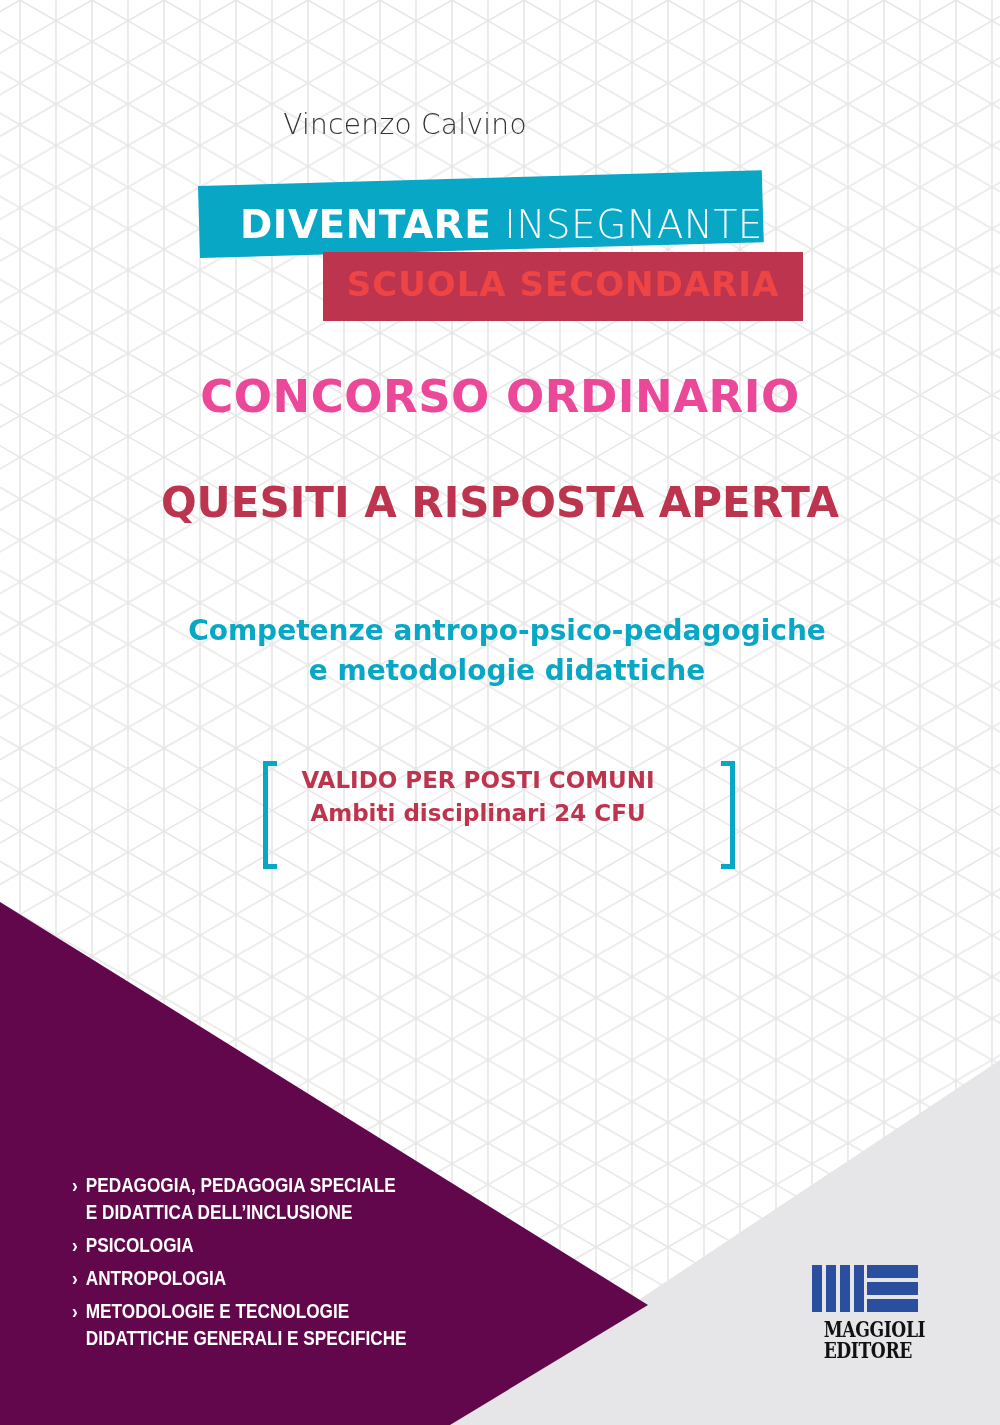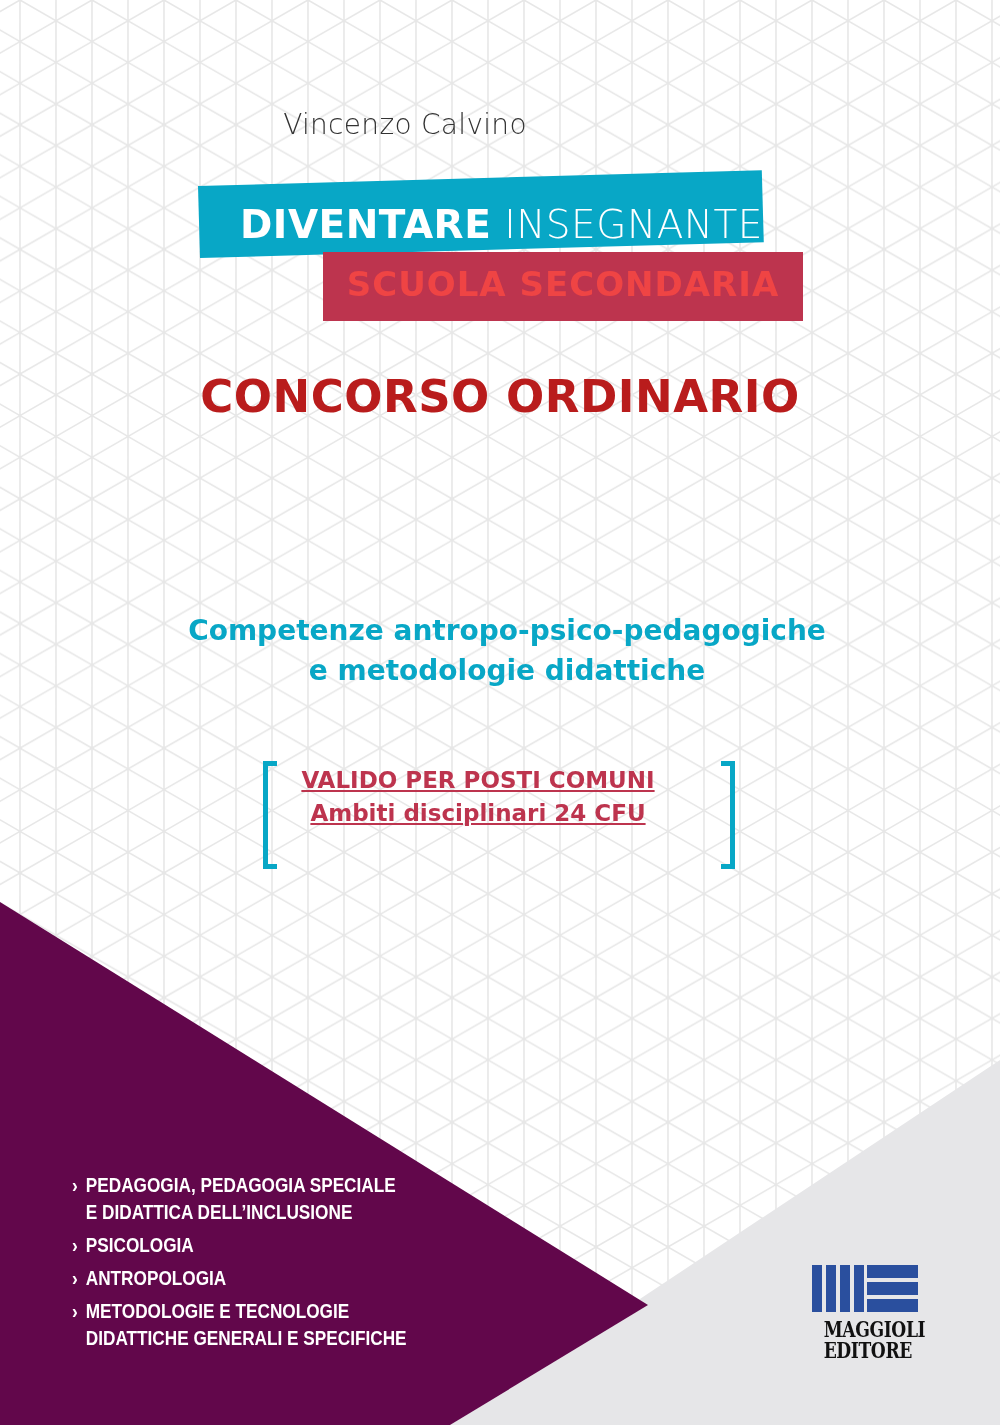--- a/index.html
+++ b/index.html
@@ -5,28 +5,28 @@
   html,body{margin:0;padding:0;}
   body{width:1000px;height:1425px;position:relative;overflow:hidden;background:#ffffff;font-family:"DejaVu Sans","Liberation Sans",sans-serif;}
   .bg-pattern{position:absolute;left:0;top:0;width:1000px;height:1425px;}
   .author{position:absolute;left:0;width:810px;top:108px;text-align:center;font-family:"DejaVu Sans",sans-serif;font-size:28px;font-weight:300;color:#333;letter-spacing:0.3px;}
   .band-cyan{position:absolute;left:198px;top:186px;width:564px;height:72px;background:#08a7c6;transform:rotate(-1.6deg);transform-origin:left top;}
   .band-cyan-text{position:absolute;left:240px;top:202px;font-size:39px;color:#fff;white-space:nowrap;letter-spacing:0.5px;}
   .band-cyan-text .b{font-weight:bold;}
   .band-cyan-text .l{font-weight:200;font-family:"DejaVu Sans",sans-serif;}
   .band-red{position:absolute;left:323px;top:252px;width:480px;height:69px;background:#bd344e;}
   .band-red-text{position:absolute;left:323px;top:264px;width:480px;text-align:center;font-size:34px;font-weight:bold;color:#ef4444;letter-spacing:1px;}
-  .concorso{position:absolute;left:0;width:1000px;top:370px;text-align:center;font-size:45px;font-weight:bold;color:#b91c1c;letter-spacing:0.5px;}
+  .concorso{position:absolute;left:0;width:1000px;top:370px;text-align:center;font-size:45px;font-weight:bold;color:#ec4899;letter-spacing:0.5px;}
   .title{position:absolute;left:0;width:1000px;top:477px;text-align:center;font-size:42px;font-weight:bold;color:#bd344e;line-height:52px;}
   .subtitle{position:absolute;left:0;width:1000px;top:611px;text-align:center;font-size:28px;font-weight:bold;color:#08a7c6;line-height:40px;padding-left:7px;}
   .bracket-box{position:absolute;left:263px;top:761px;width:472px;height:108px;}
   .br{position:absolute;top:0;width:14px;height:108px;border:5px solid #08a7c6;box-sizing:border-box;}
   .br.left{left:0;border-right:none;}
   .br.right{right:0;border-left:none;}
-  .bracket-text{position:absolute;left:0;width:430px;top:3px;text-align:center;font-size:23px;font-weight:bold;color:#bd344e;line-height:33px;text-decoration:underline;}
+  .bracket-text{position:absolute;left:0;width:430px;top:3px;text-align:center;font-size:23px;font-weight:bold;color:#bd344e;line-height:33px;}
   .bracket-text .lower{font-weight:bold;}
   .purple{position:absolute;left:0;top:0;width:1000px;height:1425px;}
   .topics{position:absolute;left:72px;top:1172px;color:#fff;font-family:"Liberation Sans",sans-serif;font-weight:bold;font-size:20px;line-height:27px;transform:scaleX(0.86);transform-origin:left top;}
   .topic{margin-bottom:6px;white-space:nowrap;}
   .topic .arrow{display:inline-block;width:16px;}
   .topic .cont{padding-left:16px;}
   .logo{position:absolute;left:812px;top:1245px;width:106px;margin-top:20px;}
   .logo-mark{position:relative;width:106px;height:47px;}
   .logo-text{font-family:"DejaVu Serif","Liberation Serif",serif;font-weight:bold;color:#111;text-align:center;font-size:22px;line-height:21px;transform:scaleX(0.78);transform-origin:center top;letter-spacing:-0.5px;margin-top:3px;}
 </style>
@@ -55,20 +55,21 @@
 <div class="band-cyan-text">
   <span class="b">DIVENTARE</span>
   <span class="l">INSEGNANTE</span>
 </div>
 <div class="band-red"></div>
 <div class="band-red-text">SCUOLA SECONDARIA</div>
 
 <div class="concorso">CONCORSO ORDINARIO</div>
 
 <div class="title">
+  <div>QUESITI A RISPOSTA APERTA</div>
 </div>
 
 <div class="subtitle">
   <div>Competenze antropo-psico-pedagogiche</div>
   <div>e metodologie didattiche</div>
 </div>
 
 <div class="bracket-box">
   <div class="br left"></div>
   <div class="br right"></div>

